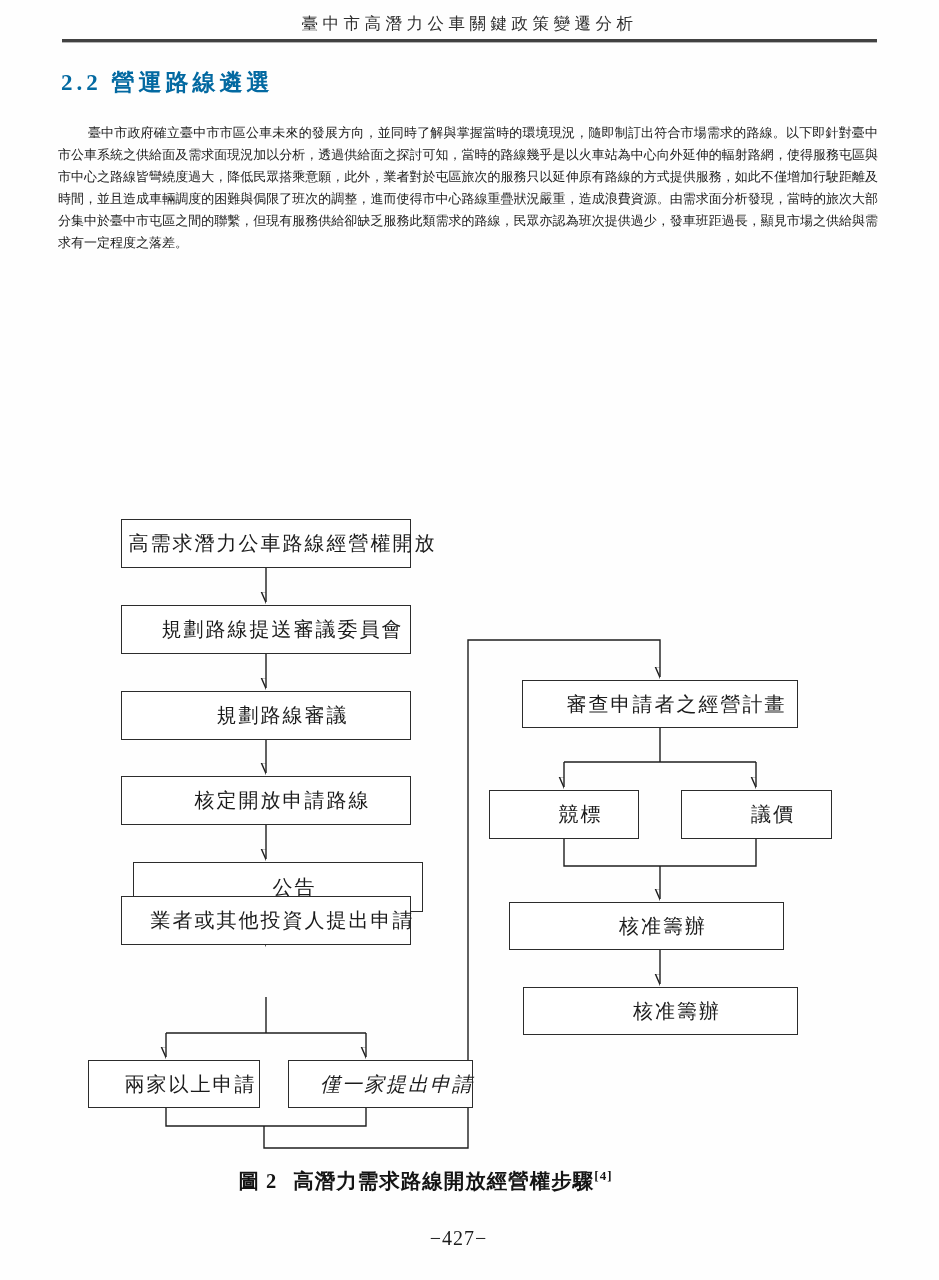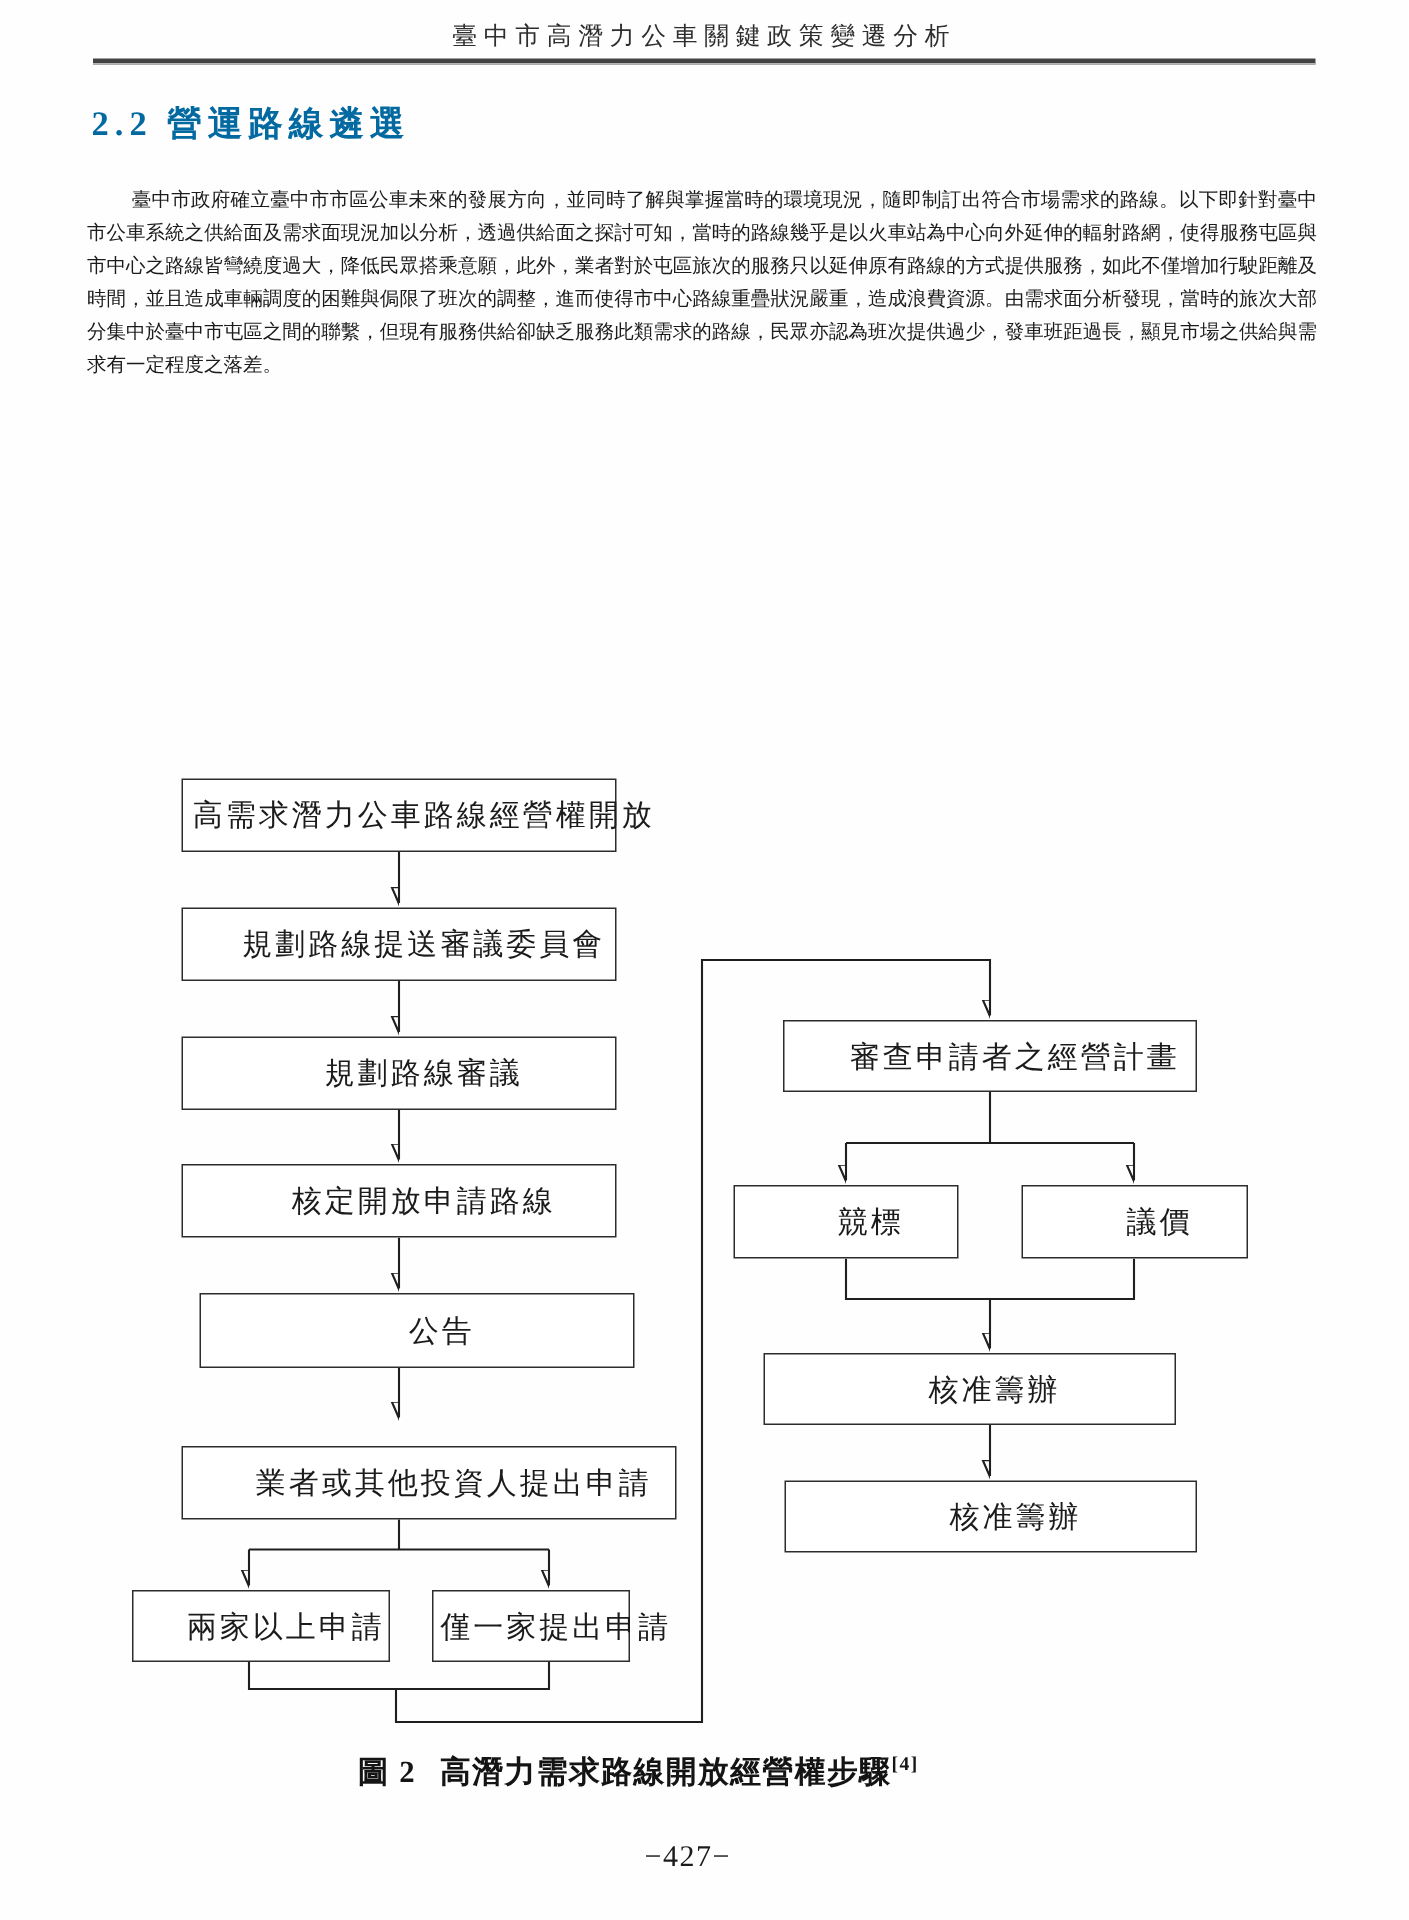--- a/index.html
+++ b/index.html
@@ -82,23 +82,23 @@
       <path d="M564,839 L564,866 L756,866 L756,839"></path>
       <path d="M660,866 L660,899" marker-end="url(#arw)"></path>
       <path d="M660,950 L660,984" marker-end="url(#arw)"></path>
     </svg>
 
     <div class="fc-box" style="left:121px; top:519px; width:290px; height:49px;">高需求潛力公車路線經營權開放</div>
     <div class="fc-box" style="left:121px; top:605px; width:290px; height:49px;">規劃路線提送審議委員會</div>
     <div class="fc-box" style="left:121px; top:691px; width:290px; height:49px;">規劃路線審議</div>
     <div class="fc-box" style="left:121px; top:776px; width:290px; height:49px;">核定開放申請路線</div>
     <div class="fc-box" style="left:121px; top:862px; width:290px; height:50px;margin-left:12px;">公告</div>
-    <div class="fc-box" style="left:121px; top:964px; width:330px; height:49px;">業者或其他投資人提出申請</div>
+    <div class="fc-box" style="left:121px; top:896px; width:290px; height:49px;">業者或其他投資人提出申請</div>
     <div class="fc-box" style="left:88px; top:1060px; width:172px; height:48px;">兩家以上申請</div>
-    <div class="fc-box" style="left:288px; top:1060px; width:132px; height:48px;">僅一家提出申請</div>
+    <div class="fc-box" style="left:288px; top:1060px; width:185px; height:48px;font-style:italic;">僅一家提出申請</div>
 
     <div class="fc-box" style="left:522px; top:680px; width:276px; height:48px;">審查申請者之經營計畫</div>
     <div class="fc-box" style="left:489px; top:790px; width:150px; height:49px;">競標</div>
     <div class="fc-box" style="left:681px; top:790px; width:151px; height:49px;">議價</div>
     <div class="fc-box" style="left:509px; top:902px; width:275px; height:48px;">核准籌辦</div>
     <div class="fc-box" style="left:523px; top:987px; width:275px; height:48px;">核准籌辦</div>
   </div>
 
   <div class="figure-caption">
     <span class="cap-label">圖 2</span><span>高潛力需求路線開放經營權步驟</span><sup>[4]</sup>

